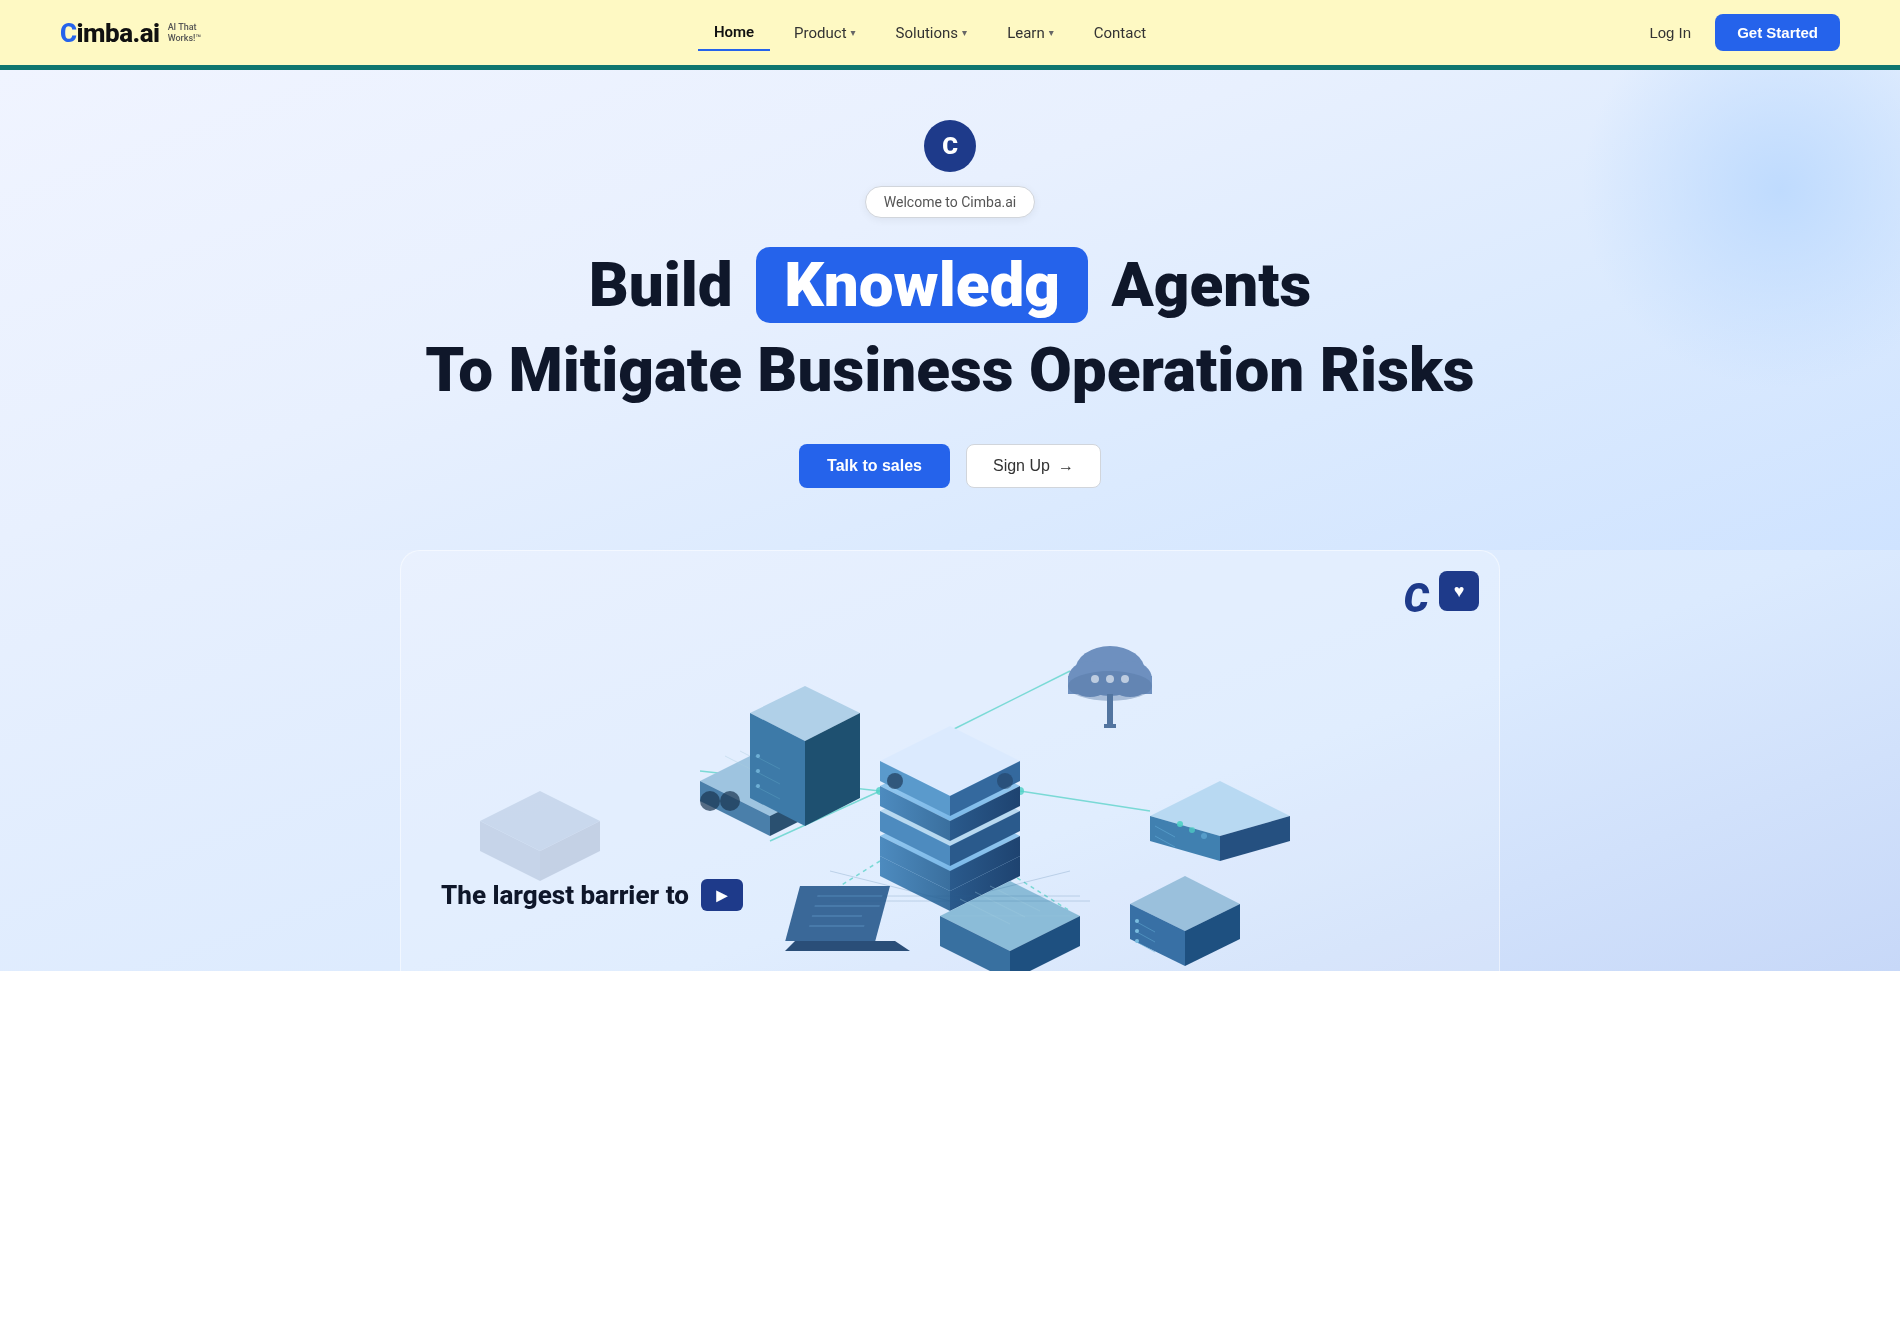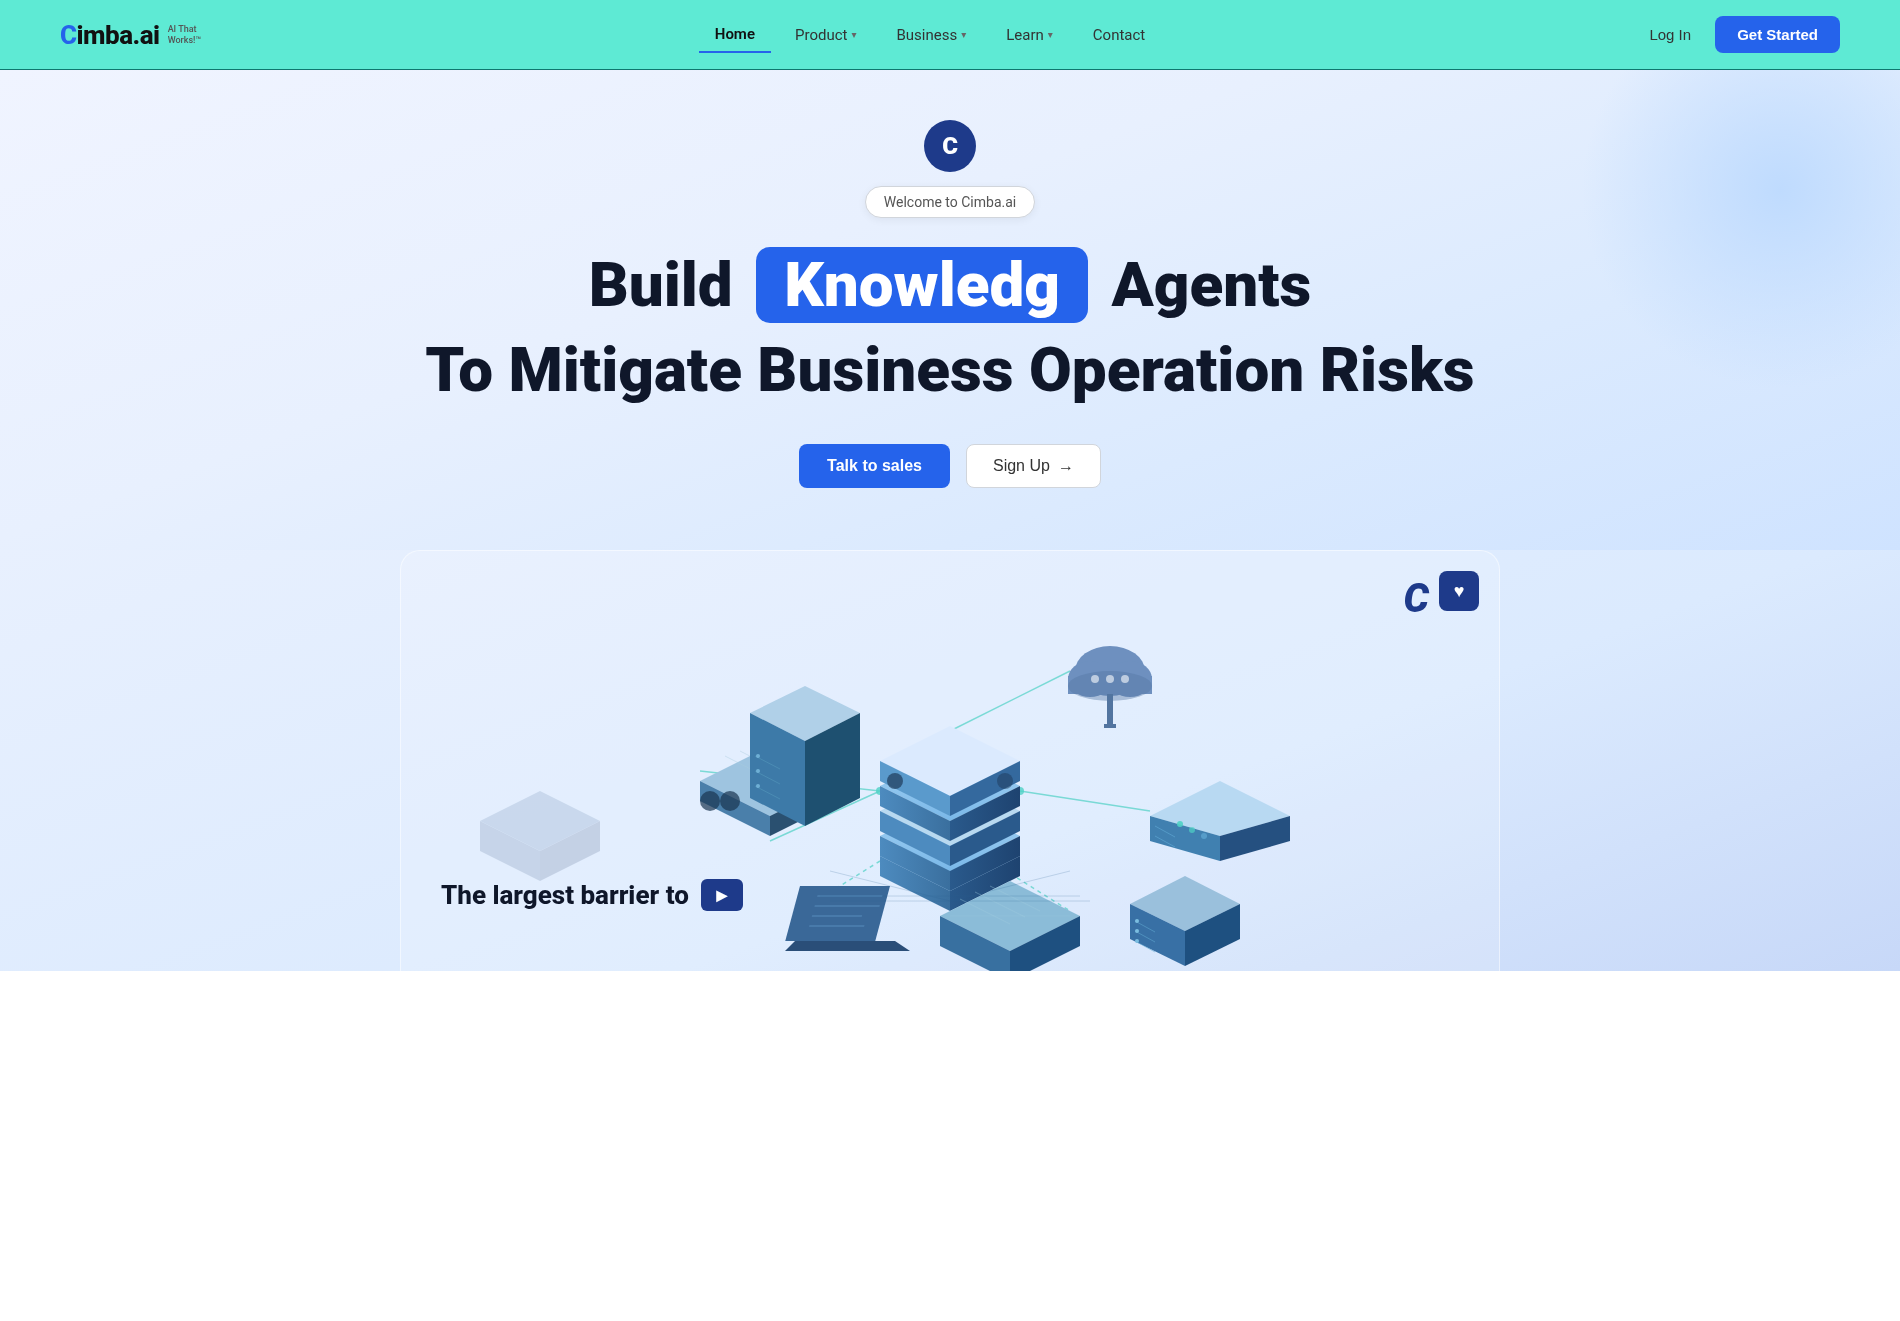--- a/index.html
+++ b/index.html
@@ -1,22 +1,22 @@
 <!DOCTYPE html>
 <html><head>
   <meta charset="utf-8">
   <style>
     * { margin: 0; padding: 0; box-sizing: border-box; }
     body { font-family: -apple-system, BlinkMacSystemFont, 'Segoe UI', Roboto, sans-serif; background: #fff; overflow-x: hidden; }
 
     
     nav {
       display: flex; align-items: center; justify-content: space-between;
-      padding: 0 60px; height: 70px; background: #5eead4;
-      border-bottom: 1px solid #0f766e; position: sticky; top: 0; z-index: 100;
+      padding: 0 60px; height: 70px; background: #fef9c3;
+      border-bottom: 5px solid #0f766e; position: sticky; top: 0; z-index: 100;
     }
     .nav-logo { display: flex; align-items: center; gap: 8px; text-decoration: none; }
     .nav-logo-text { font-size: 26px; font-weight: 800; color: #111; letter-spacing: -0.5px; }
     .nav-logo-text span { color: #2563eb; }
     .nav-logo-tagline { font-size: 9px; color: #555; line-height: 1.2; font-weight: 500; max-width: 55px; }
     .nav-links { display: flex; align-items: center; gap: 8px; justify-content: center; }
     .nav-link {
       padding: 8px 16px; font-size: 15px; color: #333; text-decoration: none;
       display: flex; align-items: center; gap: 4px; border-radius: 6px; cursor: pointer;
     }
@@ -126,21 +126,21 @@
 
   <div class="nav-links">
     <a class="nav-link active" href="#">
       <span>Home</span>
     </a>
     <a class="nav-link" href="#">
       <span>Product</span>
       <span class="chevron">▾</span>
     </a>
     <a class="nav-link" href="#">
-      <span>Business</span>
+      <span>Solutions</span>
       <span class="chevron">▾</span>
     </a>
     <a class="nav-link" href="#">
       <span>Learn</span>
       <span class="chevron">▾</span>
     </a>
     <a class="nav-link" href="#">
       <span>Contact</span>
     </a>
   </div>

